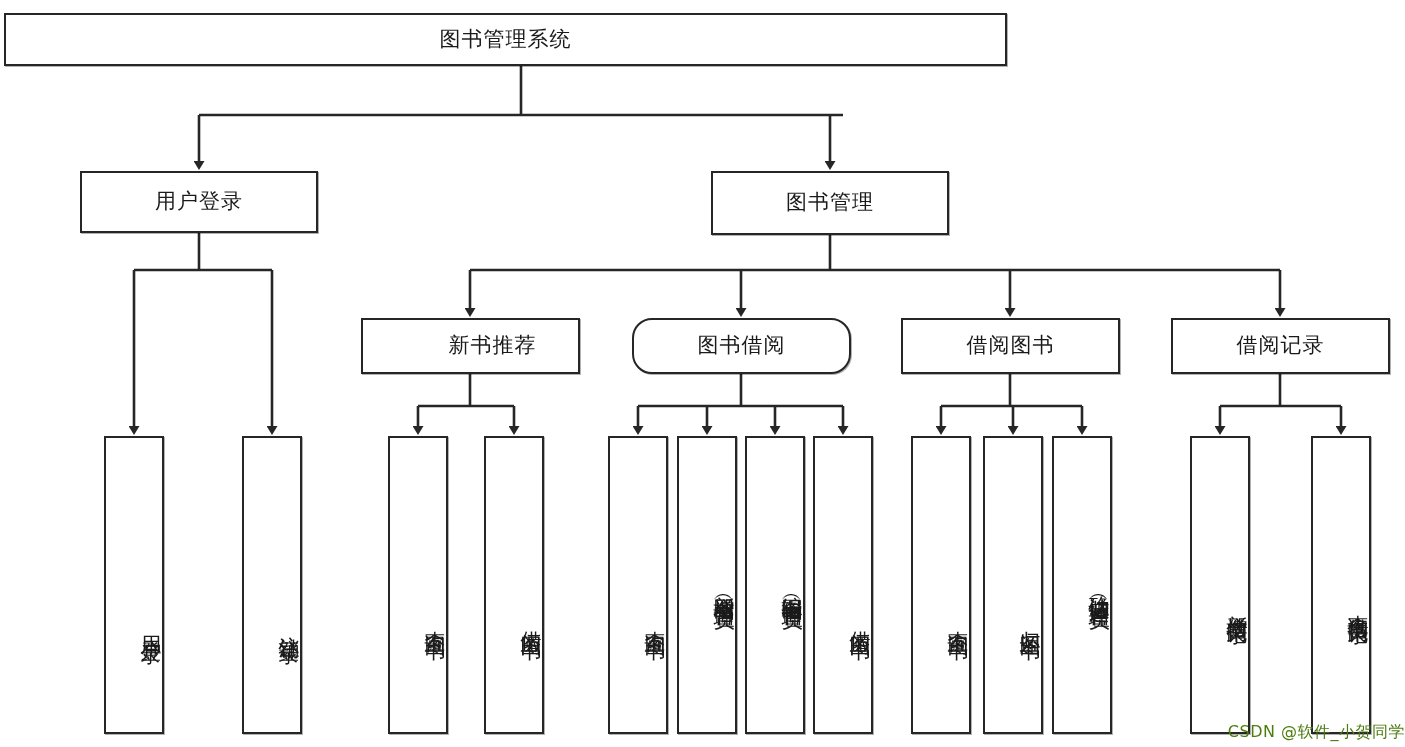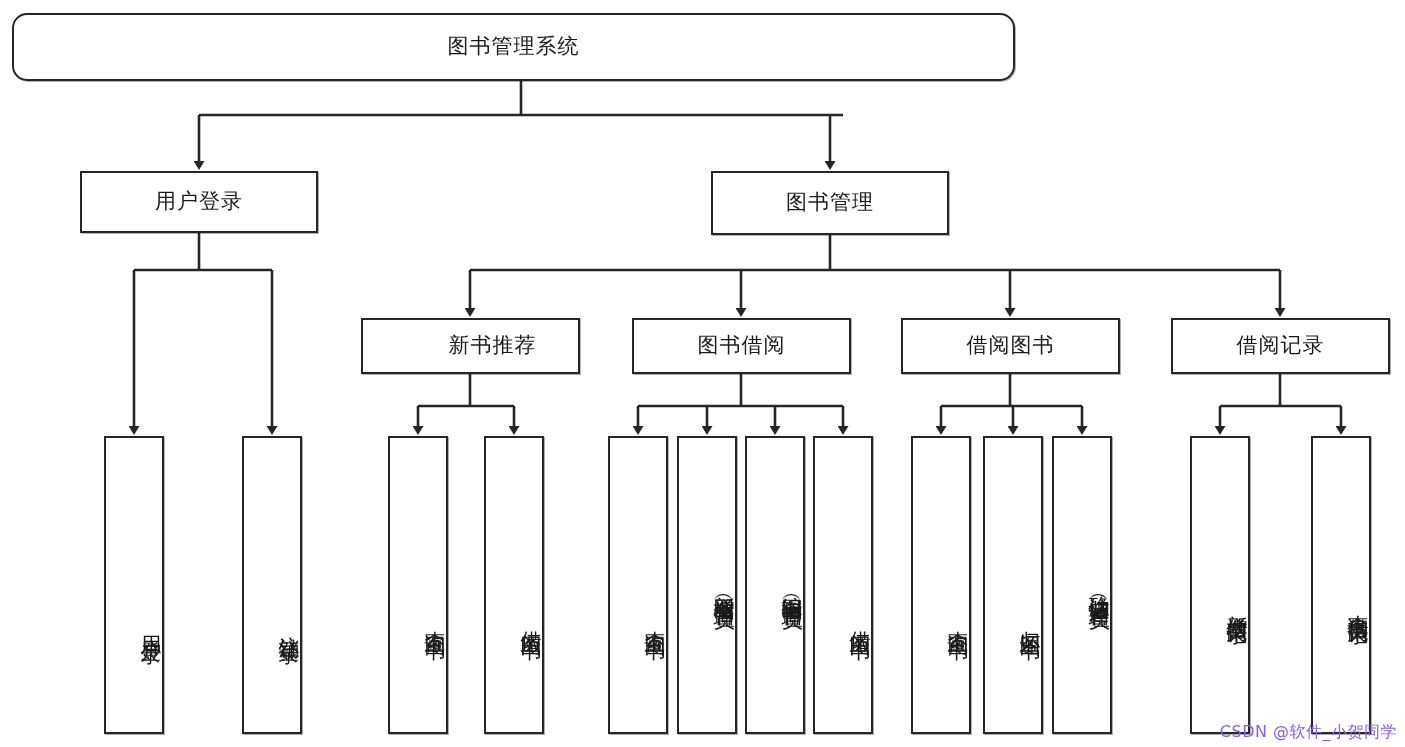--- a/index.html
+++ b/index.html
@@ -51,24 +51,24 @@
     padding-top: 8px;
   }
   .node.vert > span {
     writing-mode: vertical-rl;
     text-orientation: upright;
     display: block;
   }
   .node.vert.tall > span { letter-spacing: 2px; }
   #watermark {
     position: absolute;
-    right: 8px;
+    right: 0;
     bottom: 4px;
     font-size: 16px;
-    color: #8b5cf6;
+    color: #4d7c0f;
     letter-spacing: 0.5px;
     white-space: nowrap;
     text-align: right;
   }
 </style>
 </head>
 <body>
 
 <div id="canvas">
 
@@ -115,35 +115,35 @@
       <path d="M1013,406 L1013,427" marker-end="url(#arrow)"></path>
       <path d="M1082,406 L1082,427" marker-end="url(#arrow)"></path>
 
       <path d="M1280,374 L1280,406"></path>
       <path d="M1220,406 L1341,406"></path>
       <path d="M1220,406 L1220,427" marker-end="url(#arrow)"></path>
       <path d="M1341,406 L1341,427" marker-end="url(#arrow)"></path>
     </g>
   </svg>
 
-  <div class="node horiz" style="left:12px; top:13px; width:1003px; height:68px;border-radius:15px;">
+  <div class="node horiz" style="left:4px; top:13px; width:1003px; height:53px;">
     <span>图书管理系统</span>
   </div>
 
   <div class="node horiz" style="left:80px; top:171px; width:238px; height:62px;">
     <span>用户登录</span>
   </div>
   <div class="node horiz" style="left:711px; top:171px; width:238px; height:64px;">
     <span>图书管理</span>
   </div>
 
   <div class="node horiz" style="left:361px; top:318px; width:219px; height:56px;padding-left:44px;">
     <span>新书推荐</span>
   </div>
-  <div class="node horiz" style="left:632px; top:318px; width:219px; height:56px;">
+  <div class="node horiz" style="left:632px; top:318px; width:219px; height:56px;border-radius:20px;">
     <span>图书借阅</span>
   </div>
   <div class="node horiz" style="left:901px; top:318px; width:219px; height:56px;">
     <span>借阅图书</span>
   </div>
   <div class="node horiz" style="left:1171px; top:318px; width:219px; height:56px;">
     <span>借阅记录</span>
   </div>
 
   <div class="node vert" style="left:104px; top:436px; width:60px; height:298px; padding-top:80px;">

